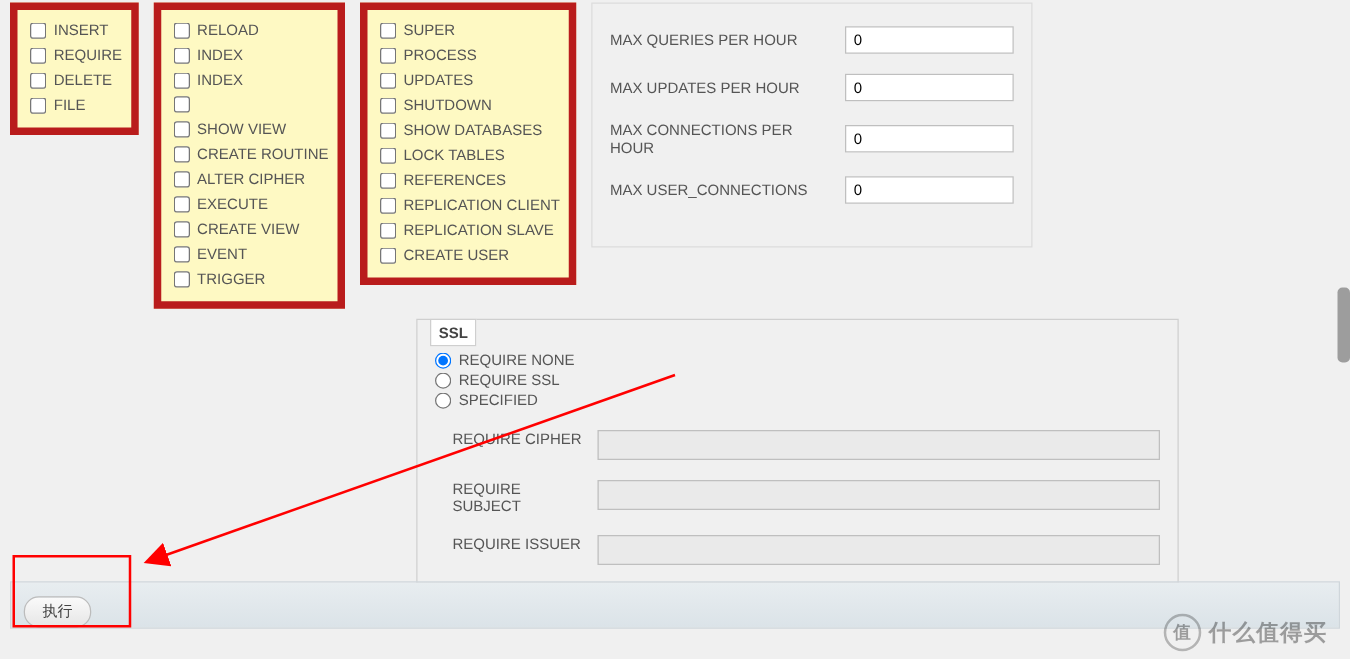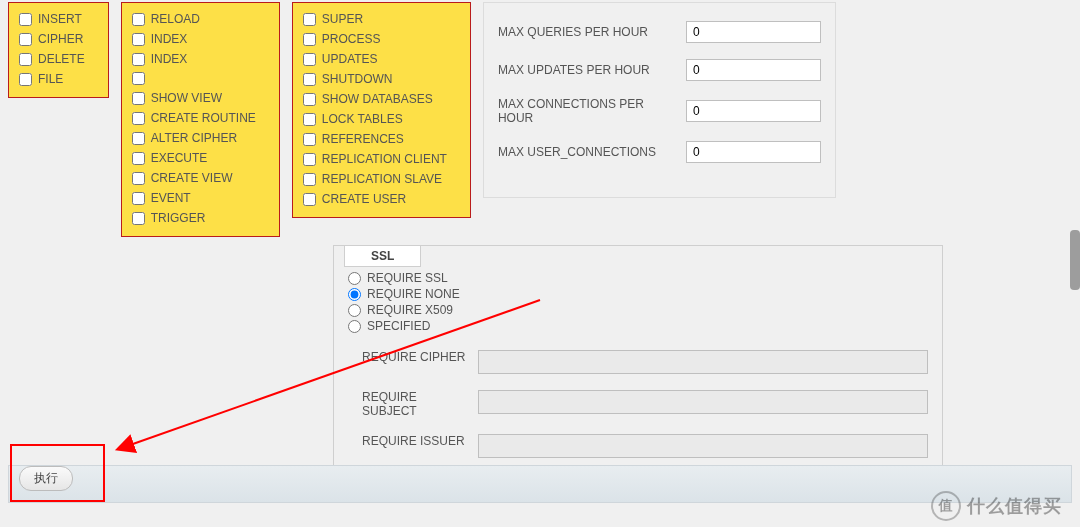--- a/index.html
+++ b/index.html
@@ -16,23 +16,23 @@
   }
   .content {
     padding: 2px 8px 0 8px;
   }
   .cols {
     display: flex;
     align-items: flex-start;
     gap: 12px;
   }
   .priv-box {
-    background: #fde047;
-    border: 1px solid #b91c1c;
-    padding: 6px 23px 8px 10px;
+    background: #fef9c3;
+    border: 6px solid #b91c1c;
+    padding: 6px 7px 8px 10px;
   }
   .priv-item {
     display: flex;
     align-items: center;
     gap: 6px;
     padding: 3px 0;
     white-space: nowrap;
   }
   .priv-item input[type="checkbox"] {
     margin: 0;
@@ -72,21 +72,21 @@
     border: 1px solid #cfcfcf;
     padding: 24px 14px 14px 14px;
     position: relative;
   }
   .legend {
     position: absolute;
     top: -1px;
     left: 10px;
     background: #fff;
     border: 1px solid #cfcfcf;
-    padding: 3px 26px;
+    padding: 3px 6px;
     font-weight: bold;
     font-size: 12px;
     color: #444;
   }
   .radio-row {
     display: flex;
     align-items: center;
     gap: 6px;
     padding: 1px 0;
   }
@@ -109,21 +109,21 @@
     background: #eaeaea;
     padding: 2px 6px;
   }
   .footer {
     position: absolute;
     left: 8px; right: 8px; bottom: 24px;
     height: 38px;
     background: linear-gradient(#e8edf0,#dbe3e8);
     border: 1px solid #cfd6db;
     display: flex;
-    align-items: flex-start;
+    align-items: flex-end;
     padding-left: 10px;
   }
   .exec-btn {
     background: linear-gradient(#fafafa,#e6e6e6);
     border: 1px solid #bcbcbc;
     border-radius: 12px;
     padding: 3px 14px;
     font-size: 12px;
     color: #444;
     cursor: pointer;
@@ -176,21 +176,21 @@
 
 <div class="content">
   <div class="cols">
     <div class="priv-box" id="col1">
         <div class="priv-item">
           <input type="checkbox" style="">
           <span>INSERT</span>
         </div>
         <div class="priv-item">
           <input type="checkbox" style="">
-          <span>CIPHER</span>
+          <span>REQUIRE</span>
         </div>
         <div class="priv-item">
           <input type="checkbox" style="">
           <span>DELETE</span>
         </div>
         <div class="priv-item">
           <input type="checkbox" style="">
           <span>FILE</span>
         </div>
       </div>
@@ -300,30 +300,26 @@
         <input type="text" value="0" style="">
       </div>
     </div>
   </div>
 
   <div class="ssl-section">
     <div class="fieldset">
       <div class="legend">SSL</div>
 
       <div class="radio-row">
+        <input type="radio" name="ssl" checked="" style="">
+        <span>REQUIRE NONE</span>
+      </div>
+      <div class="radio-row">
         <input type="radio" name="ssl" style="">
         <span>REQUIRE SSL</span>
-      </div>
-      <div class="radio-row">
-        <input type="radio" name="ssl" checked="" style="">
-        <span>REQUIRE NONE</span>
-      </div>
-      <div class="radio-row">
-        <input type="radio" name="ssl" style="">
-        <span>REQUIRE X509</span>
       </div>
       <div class="radio-row">
         <input type="radio" name="ssl" style="">
         <span>SPECIFIED</span>
       </div>
 
       <div class="ssl-field">
         <label>REQUIRE CIPHER</label>
         <input type="text" disabled="" value="" style="">
       </div>

